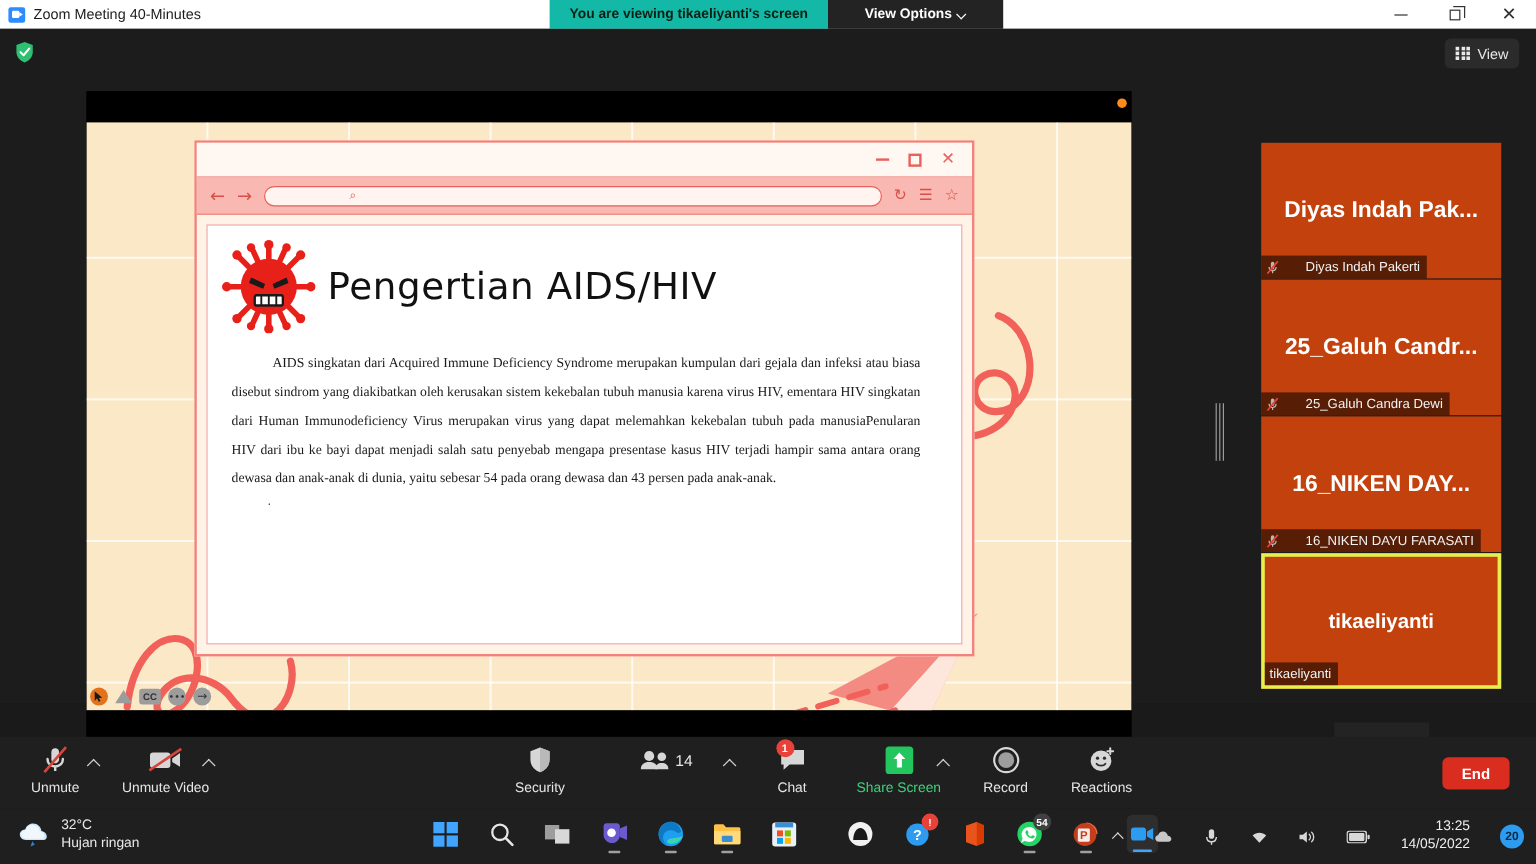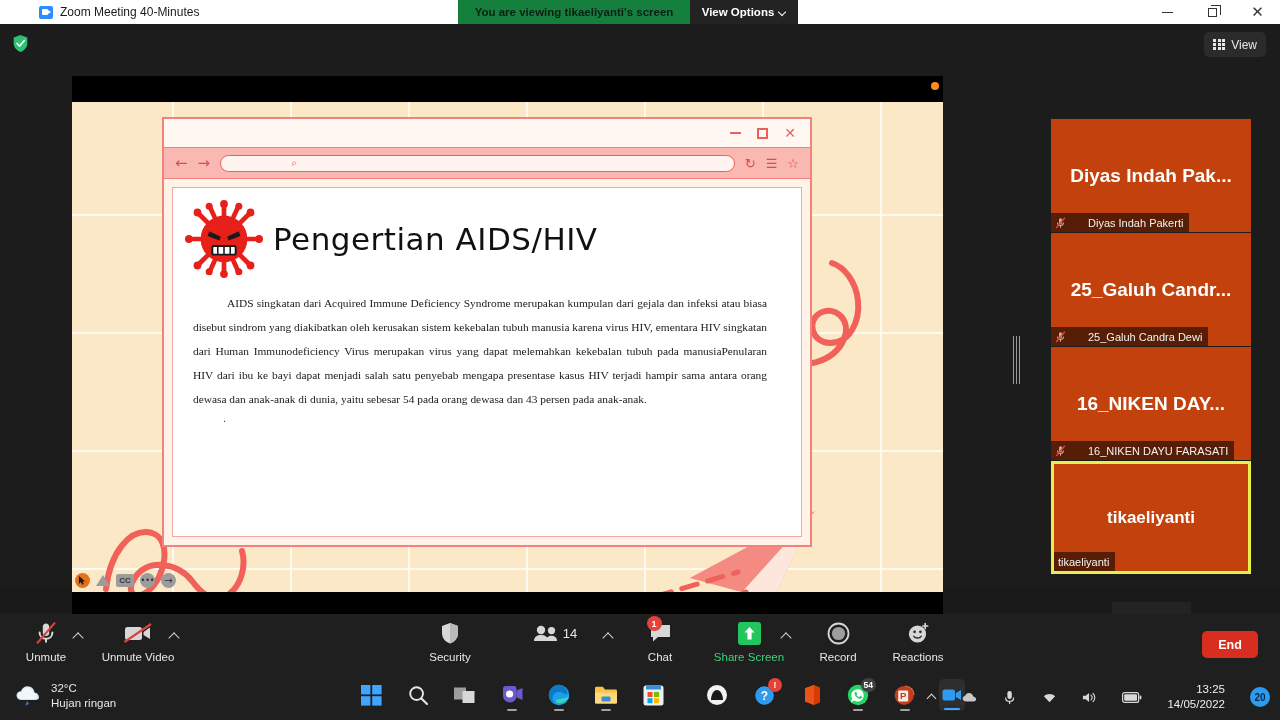--- a/index.html
+++ b/index.html
@@ -7,44 +7,44 @@
   body {
     font-family:"Liberation Sans", sans-serif;
     background:#1a1a1a; color:#fff;
     -webkit-font-smoothing:antialiased;
   }
   .app { position:relative; width:1280px; height:720px; }
 
   
   .titlebar {
     position:absolute; top:0; left:0; width:1280px; height:24px;
-    background:#ffffff; display:flex; align-items:center;padding-left:32px;
+    background:#ffffff; display:flex; align-items:center;
   }
   .tb-left { display:flex; align-items:center; gap:7px; padding-left:7px; flex:0 0 auto; }
   .tb-zoom-icon {
     width:14px; height:13px; border-radius:2px; background:#2d8cff;
     position:relative; flex:0 0 auto;
   }
   .tb-zoom-icon:after{
     content:""; position:absolute; left:2.5px; top:3.5px; width:6px; height:6px;
     background:#fff; border-radius:1px;
   }
   .tb-zoom-icon:before{
     content:""; position:absolute; left:8.5px; top:4.5px;
     border-top:2px solid transparent; border-bottom:2px solid transparent;
     border-left:3px solid #fff;
   }
   .tb-title { font-size:12px; color:#1b1b1b; white-space:nowrap; }
   .tb-share-banner {
     position:absolute; left:458px; top:0; height:24px; width:232px;
-    background:#15803d; color:#0b2015; font-size:11.5px; font-weight:bold;
+    background:#14b8a6; color:#0b2015; font-size:11.5px; font-weight:bold;
     display:flex; align-items:center; justify-content:center; white-space:nowrap;
   }
   .tb-viewopts {
-    position:absolute; left:690px; top:0; height:24px; width:108px;
+    position:absolute; left:690px; top:0; height:24px; width:146px;
     background:#232323; color:#fff; font-size:11.5px; font-weight:bold;
     display:flex; align-items:center; justify-content:center; gap:5px; cursor:pointer;
   }
   .chev-sm { width:7px; height:7px; position:relative; display:inline-block; }
   .chev-sm:after{
     content:""; position:absolute; left:0; top:0; width:5px; height:5px;
     border-right:1.3px solid #fff; border-bottom:1.3px solid #fff;
     transform:rotate(45deg);
   }
   .win-controls { position:absolute; right:0; top:0; height:24px; display:flex; }

